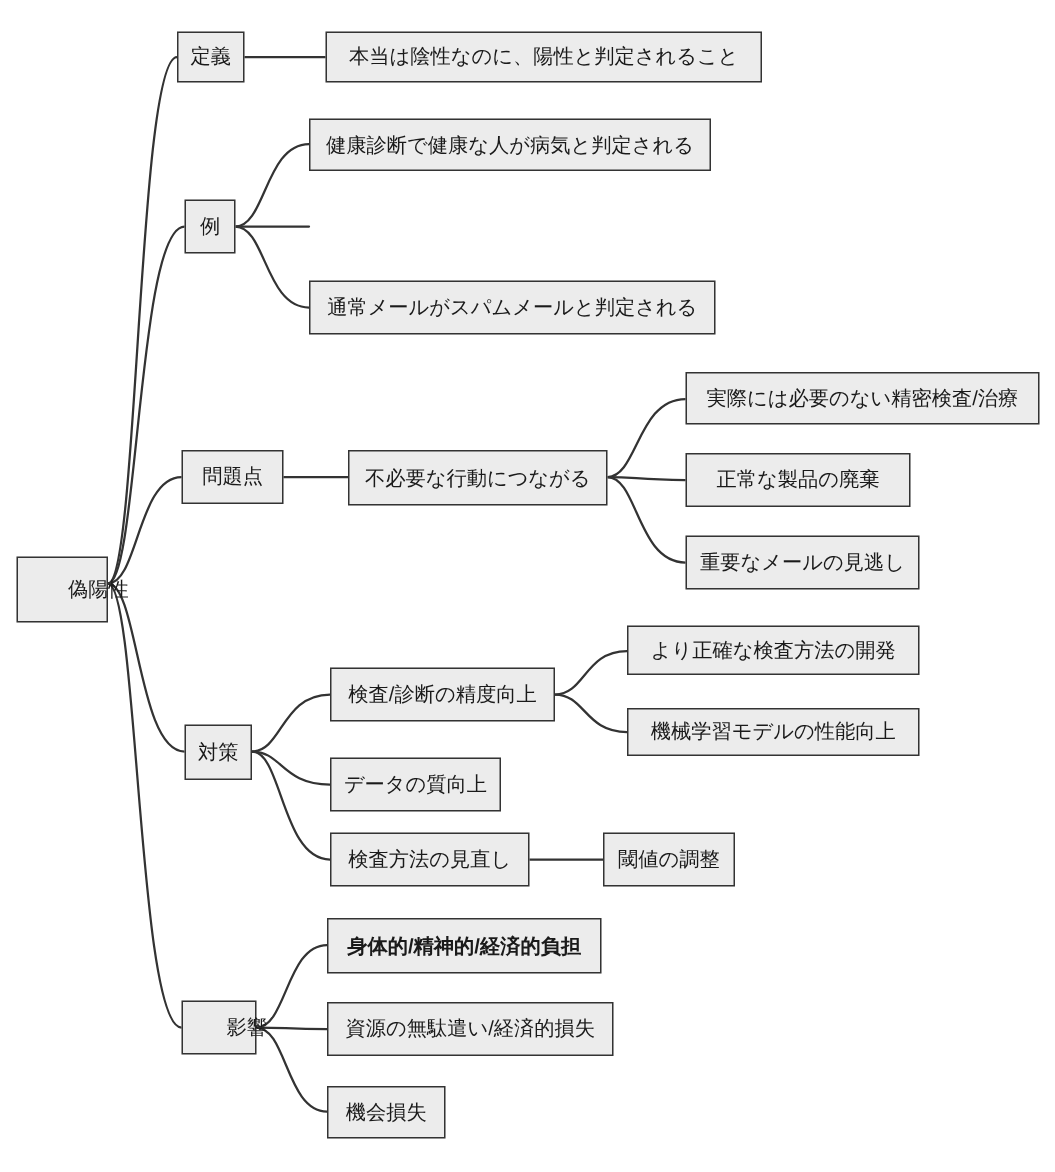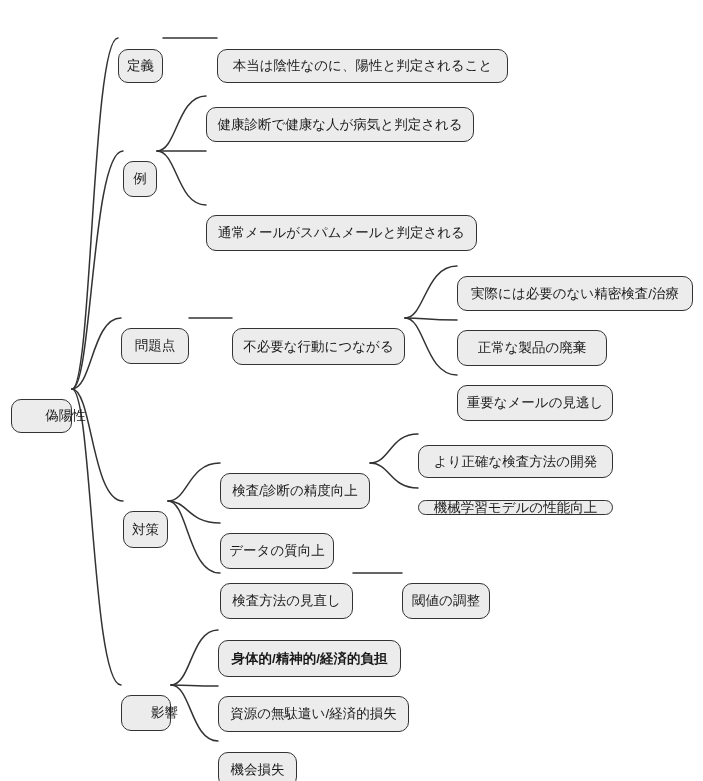--- a/index.html
+++ b/index.html
@@ -30,27 +30,26 @@
     stroke-width: 1.5;
     stroke-linecap: round;
   }
   .node {
     position: absolute;
     display: flex;
     align-items: center;
     justify-content: center;
     background: var(--node-fill);
     border: 1.6px solid var(--node-border);
-    border-radius: 10px;
+    border-radius: 0;
     color: var(--text);
     font-size: 13.5px;
     line-height: 1;
     white-space: nowrap;
     text-align: center;
-    margin-top: 28px;
   }
 </style>
 </head>
 <body>
 
 <div class="canvas">
 
   <svg class="edges" viewBox="0 0 703 781" aria-hidden="true">
     <path d="M72,389 C92,389 92,38 118,38"></path>
     <path d="M72,389 C92,389 92,151 123,151"></path>
@@ -74,39 +73,39 @@
     <path d="M168,501 C188,501 188,573 220,573"></path>
     <path d="M370,463 C390,463 390,434 418,434"></path>
     <path d="M370,463 C390,463 390,488 418,488"></path>
     <path d="M353,573 L402,573"></path>
 
     <path d="M171,685 C191,685 191,630 218,630"></path>
     <path d="M171,685 C191,685 191,686 218,686"></path>
     <path d="M171,685 C191,685 191,741 218,741"></path>
   </svg>
 
-  <div class="node" style="left:11px; top:371px; width:61px; height:34px;padding-left:48px;">偽陽性</div>
+  <div class="node" style="left:11px; top:371px; width:61px; height:44px;padding-left:48px;">偽陽性</div>
 
   <div class="node" style="left:118px; top:21px; width:45px; height:34px;">定義</div>
   <div class="node" style="left:217px; top:21px; width:291px; height:34px;font-family:Liberation Serif, serif;">本当は陰性なのに、陽性と判定されること</div>
 
   <div class="node" style="left:123px; top:133px; width:34px; height:36px;">例</div>
   <div class="node" style="left:206px; top:79px; width:268px; height:35px;">健康診断で健康な人が病気と判定される</div>
   <div class="node" style="left:206px; top:187px; width:271px; height:36px;">通常メールがスパムメールと判定される</div>
 
   <div class="node" style="left:121px; top:300px; width:68px; height:36px;">問題点</div>
   <div class="node" style="left:232px; top:300px; width:173px; height:37px;">不必要な行動につながる</div>
   <div class="node" style="left:457px; top:248px; width:236px; height:35px;">実際には必要のない精密検査/治療</div>
   <div class="node" style="left:457px; top:302px; width:150px; height:36px;">正常な製品の廃棄</div>
   <div class="node" style="left:457px; top:357px; width:156px; height:36px;">重要なメールの見逃し</div>
 
   <div class="node" style="left:123px; top:483px; width:45px; height:37px;">対策</div>
   <div class="node" style="left:220px; top:445px; width:150px; height:36px;">検査/診断の精度向上</div>
   <div class="node" style="left:418px; top:417px; width:195px; height:33px;">より正確な検査方法の開発</div>
-  <div class="node" style="left:418px; top:472px; width:195px; height:15px;text-align:center;">機械学習モデルの性能向上</div>
+  <div class="node" style="left:418px; top:472px; width:195px; height:32px;text-align:center;">機械学習モデルの性能向上</div>
   <div class="node" style="left:220px; top:505px; width:114px; height:36px;">データの質向上</div>
   <div class="node" style="left:220px; top:555px; width:133px; height:36px;">検査方法の見直し</div>
   <div class="node" style="left:402px; top:555px; width:88px; height:36px;">閾値の調整</div>
 
   <div class="node" style="left:121px; top:667px; width:50px; height:36px;padding-left:37px;">影響</div>
   <div class="node" style="left:218px; top:612px; width:183px; height:37px;font-weight:bold;">身体的/精神的/経済的負担</div>
   <div class="node" style="left:218px; top:668px; width:191px; height:36px;">資源の無駄遣い/経済的損失</div>
   <div class="node" style="left:218px; top:724px; width:79px; height:35px;">機会損失</div>
 
 </div>

